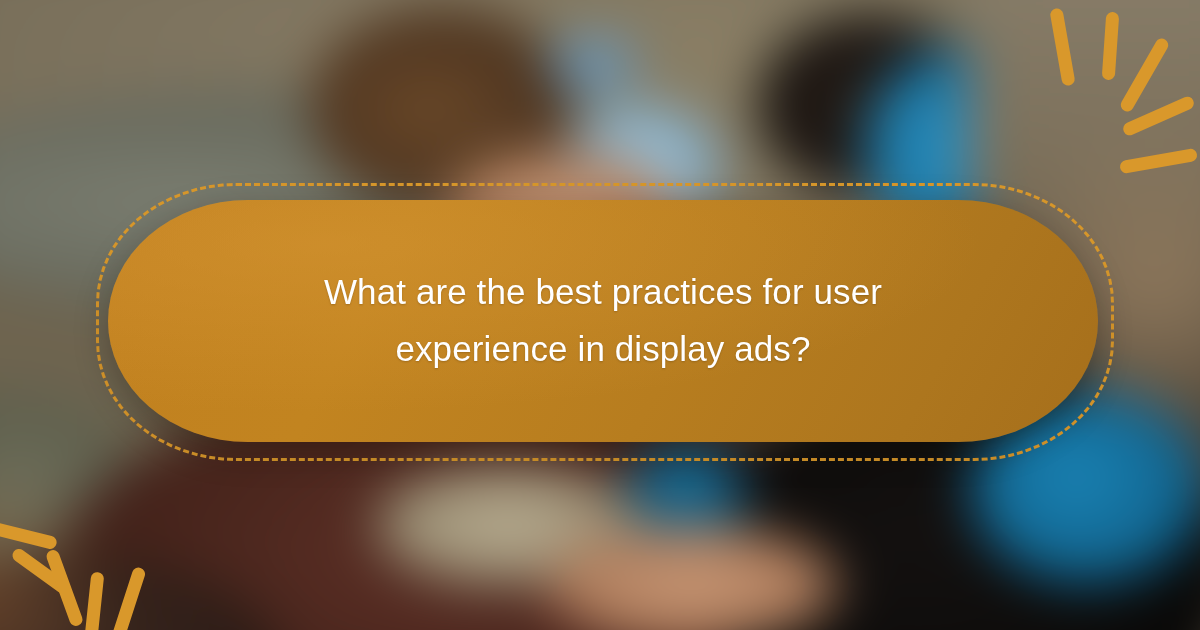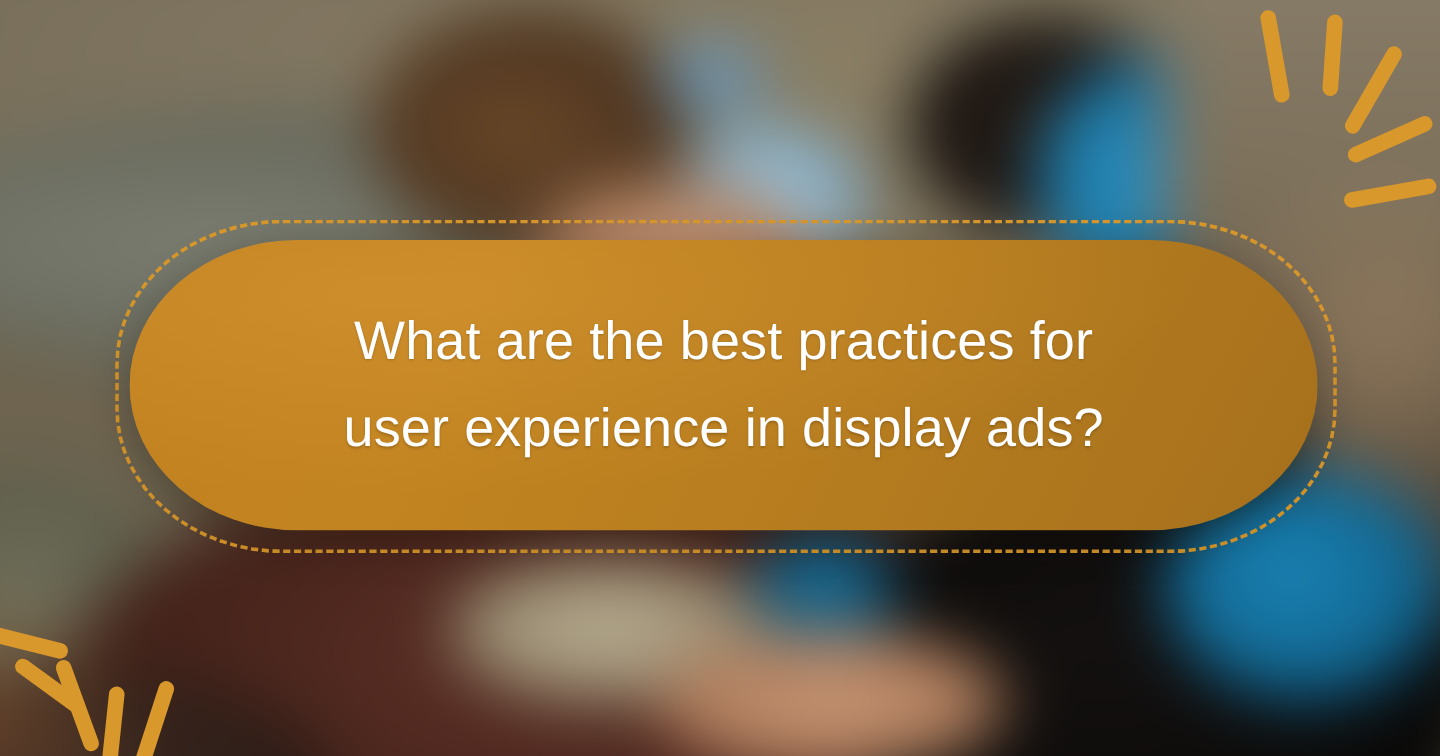--- a/index.html
+++ b/index.html
@@ -171,21 +171,21 @@
     display:flex;
     align-items:center;
     justify-content:center;
     box-shadow:0 10px 34px rgba(20,12,4,.30);
   }
 
   .card-title {
     width:640px;
     text-align:center;
     color:#ffffff;
-    font-size:45px;
+    font-size:35px;
     line-height:1.62;
     font-weight:400;
     letter-spacing:.1px;
     text-shadow:0 1px 2px rgba(70,42,8,.28);
   }
 </style>
 </head>
 <body>
 
 <div id="canvas">

